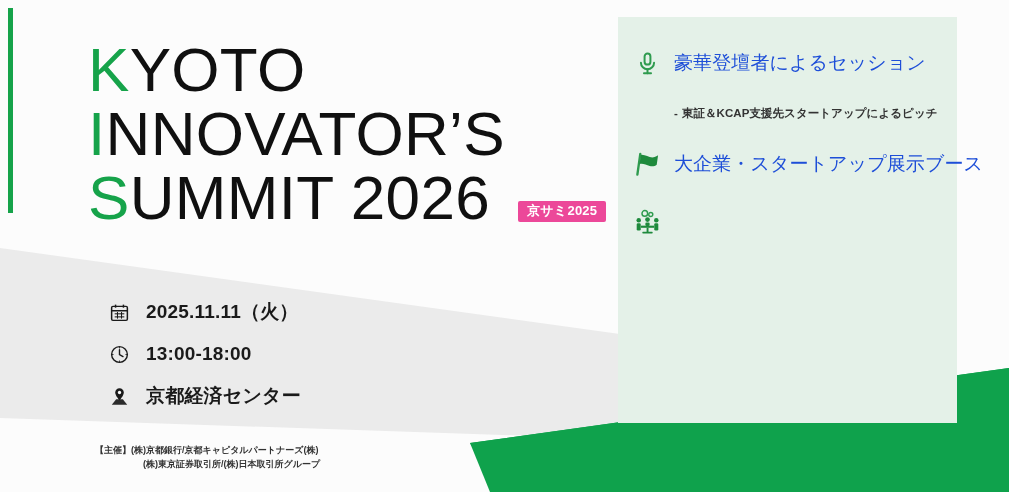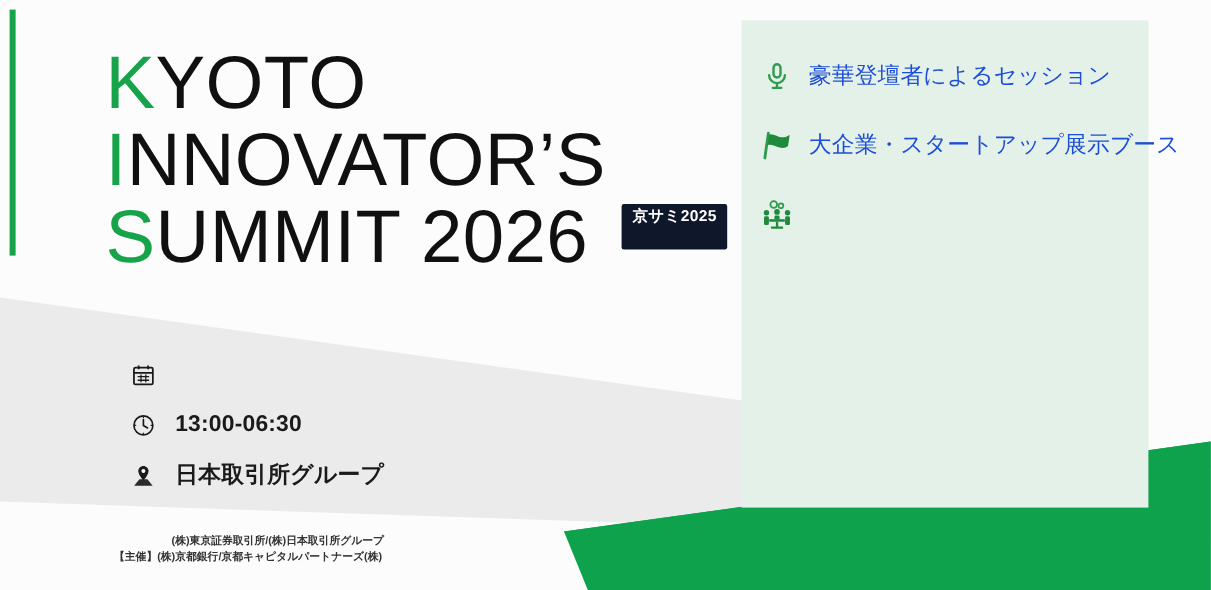--- a/index.html
+++ b/index.html
@@ -44,30 +44,30 @@
     letter-spacing:0.005em;
     white-space:nowrap;
     line-height:0.97;
   }
   #title-line-1 { font-size:62px; }
   #title-line-2 { font-size:62px; margin-top:4px; }
   #title-line-3 { font-size:62px; margin-top:4px; position:relative; }
   .gl { color:#16A34A; }
   #badge {
     display:inline-block;
-    background:#0f172a;
+    background:#ec4899;
     color:#ffffff;
     font-size:13px;
     font-weight:700;
-    padding:4px 9px 22px 9px;
+    padding:4px 9px 5px 9px;
     border-radius:2px;
     letter-spacing:0.02em;
     position:absolute;
     left:430px;
-    bottom:20px;
+    bottom:6px;
     white-space:nowrap;
   }
 
   
   #details {
     position:absolute; left:108px; top:296px;
   }
   .detail-row {
     display:flex; align-items:center;
     height:32px; margin-bottom:10px;
@@ -155,52 +155,53 @@
             <rect x="3" y="5" width="18" height="16" rx="1.5"></rect>
             <line x1="3" y1="10" x2="21" y2="10"></line>
             <line x1="7.5" y1="3" x2="7.5" y2="6.5"></line>
             <line x1="16.5" y1="3" x2="16.5" y2="6.5"></line>
             <line x1="6.5" y1="13.5" x2="17.5" y2="13.5" stroke-width="1.2"></line>
             <line x1="6.5" y1="17" x2="17.5" y2="17" stroke-width="1.2"></line>
             <line x1="9.7" y1="11.5" x2="9.7" y2="19" stroke-width="1.2"></line>
             <line x1="14.3" y1="11.5" x2="14.3" y2="19" stroke-width="1.2"></line>
           </svg>
         </span>
+        <span class="detail-text">2025.11.11（火）</span>
       </div>
 
       <div class="detail-row">
         <span class="detail-icon">
           <svg width="21" height="21" viewBox="0 0 24 24" fill="none" stroke="#1A1A1A" stroke-width="1.6">
             <circle cx="12" cy="12" r="9"></circle>
             <path d="M12 6.5 V12 L16 14.4" stroke-width="1.6" stroke-linecap="round"></path>
             <line x1="12" y1="3.6" x2="12" y2="5.1" stroke-width="1.1"></line>
             <line x1="12" y1="18.9" x2="12" y2="20.4" stroke-width="1.1"></line>
             <line x1="3.6" y1="12" x2="5.1" y2="12" stroke-width="1.1"></line>
             <line x1="18.9" y1="12" x2="20.4" y2="12" stroke-width="1.1"></line>
           </svg>
         </span>
-        <span class="detail-text">13:00-06:30</span>
+        <span class="detail-text">13:00-18:00</span>
       </div>
 
       <div class="detail-row">
         <span class="detail-icon">
           <svg width="21" height="21" viewBox="0 0 24 24">
             <path d="M12 2.6c-2.7 0-4.9 2.2-4.9 4.9 0 3.6 4.9 9 4.9 9s4.9-5.4 4.9-9c0-2.7-2.2-4.9-4.9-4.9z" fill="#1A1A1A"></path>
             <circle cx="12" cy="7.4" r="1.9" fill="#FCFCFC"></circle>
             <path d="M8.2 15.2 L3.2 21.4 H20.8 L15.8 15.2 Z" fill="#1A1A1A" opacity="0.92"></path>
           </svg>
         </span>
-        <span class="detail-text">日本取引所グループ</span>
+        <span class="detail-text">京都経済センター</span>
       </div>
 
     </div>
 
     <div id="footer">
+      <div id="footer-line-1">【主催】(株)京都銀行/京都キャピタルパートナーズ(株)</div>
       <div id="footer-line-2">(株)東京証券取引所/(株)日本取引所グループ</div>
-      <div id="footer-line-1">【主催】(株)京都銀行/京都キャピタルパートナーズ(株)</div>
     </div>
 
   </div>
 
   <div id="right-panel">
     <div id="feature-list">
 
       <div class="feature">
         <div class="feature-head">
           <span class="feature-icon">
@@ -209,20 +210,21 @@
               <path d="M5.7 11.2 a6.3 6.3 0 0 0 12.6 0"></path>
               <line x1="12" y1="17.6" x2="12" y2="21.3"></line>
               <line x1="8.6" y1="21.3" x2="15.4" y2="21.3"></line>
             </svg>
           </span>
           <span class="feature-title">豪華登壇者によるセッション</span>
         </div>
       </div>
 
       <div class="feature">
+        <div class="feature-sub"><span class="dash">-</span><span>東証＆KCAP支援先スタートアップによるピッチ</span></div>
       </div>
 
       <div class="feature">
         <div class="feature-head">
           <span class="feature-icon">
             <svg width="27" height="27" viewBox="0 0 24 24">
               <path d="M5.6 2.6 L3.0 21.0" stroke="#2E9B4E" stroke-width="2.1" stroke-linecap="round" fill="none"></path>
               <path d="M6.2 3.4 C10.5 3.0 13.5 6.4 17.6 5.6 C19.4 5.2 20.6 4.4 21.4 3.8 L20.2 12.2 C18.6 13.4 16.4 14.0 14.0 13.3 C10.6 12.3 8.0 10.6 4.9 11.5 Z" fill="#1E8A3C"></path>
             </svg>
           </span>

